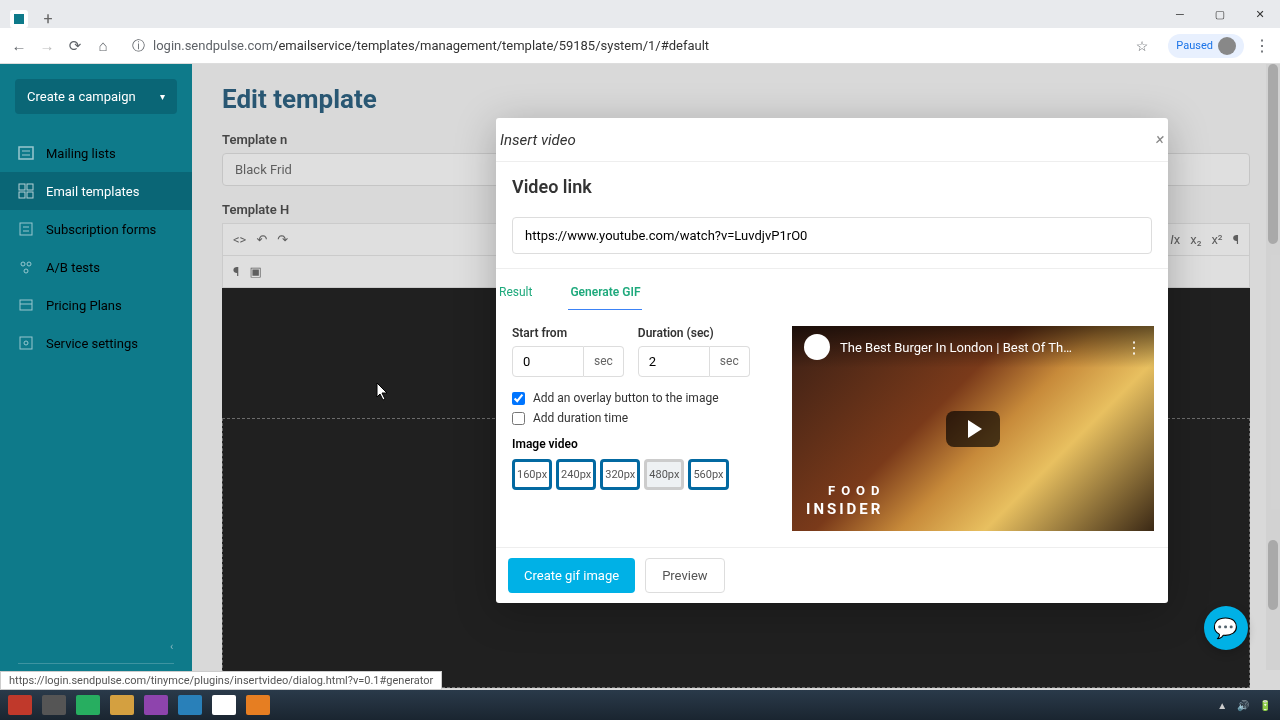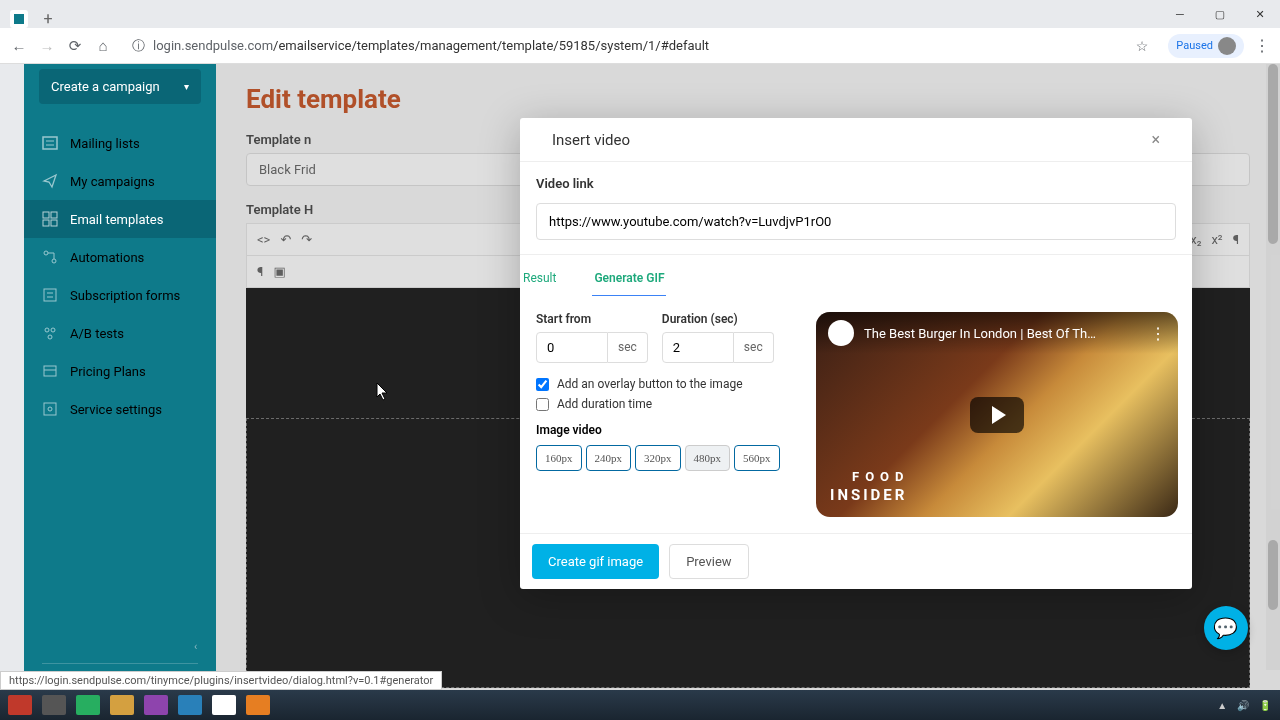--- a/index.html
+++ b/index.html
@@ -18,50 +18,50 @@
 .nav-icon.disabled { color: #bbb; }
 .url-bar { flex: 1; display: flex; align-items: center; gap: 8px; padding: 0 10px; height: 28px; border-radius: 14px; color: #5f6368; font-size: 13px; }
 .url-text { color: #333; }
 .star { color: #5f6368; font-size: 14px; margin-left: auto; }
 .paused { background: #e8f0fe; border-radius: 14px; padding: 3px 8px; font-size: 11px; color: #1a73e8; display: flex; align-items: center; gap: 5px; }
 .paused-avatar { width: 18px; height: 18px; border-radius: 50%; background: #888; }
 .menu-dots { font-size: 16px; color: #5f6368; }
 
 
 .app { display: flex; height: calc(720px - 64px); position: relative; }
-.sidebar { width: 192px; background: #0e7a8a; color: #fff; padding-top: 5px; display: flex; flex-direction: column; margin-left: 24px; }
+.sidebar { width: 192px; background: #0e7a8a; color: #fff; padding-top: 15px; display: flex; flex-direction: column; }
 .campaign-btn { margin: 0 15px 20px; background: #0a6676; border-radius: 4px; padding: 10px 12px; font-size: 13px; display: flex; align-items: center; justify-content: space-between; }
 .chev { font-size: 10px; }
 .nav-item { padding: 11px 18px; font-size: 13px; display: flex; align-items: center; gap: 12px; color: #000000; }
 .nav-item.active { background: #0a6676; color: #fff; }
 .nav-icon-sb { width: 16px; height: 16px; opacity: 0.7; }
 .collapse-handle { margin-top: auto; padding: 10px 0 10px 170px; color: #8ab8c0; font-size: 11px; }
 .sub-footer { border-top: 1px solid rgba(255,255,255,0.2); margin: 0 18px; padding: 12px 0; }
 .sub-title { font-size: 13px; font-weight: 600; color: #fff; }
 .sub-link { font-size: 11px; color: #a8cdd4; margin-top: 4px; }
 
 .main { flex: 1; background: #f7f7f7; position: relative; overflow: hidden; }
 .main-inner { padding: 20px 30px; filter: opacity(0.85); }
-.page-title { font-size: 26px; font-weight: 700; color: #c2410c; margin-bottom: 18px; }
+.page-title { font-size: 26px; font-weight: 700; color: #0c4a6e; margin-bottom: 18px; }
 .field-label { font-size: 13px; font-weight: 600; color: #333; margin-bottom: 6px; }
 .text-input { width: 100%; padding: 8px 12px; border: 1px solid #ddd; border-radius: 4px; font-size: 13px; color: #555; background: #fff; }
 .field-group { margin-bottom: 16px; }
 .editor-toolbar { background: #fff; border: 1px solid #e5e5e5; padding: 8px 10px; display: flex; gap: 10px; font-size: 13px; color: #555; }
 .editor-body { background: #000; height: 400px; position: relative; }
 .editor-body::before { content: ""; position: absolute; inset: 0; border: 1px dashed #666; margin: 130px 0 0; }
 .scrollbar-v { position: absolute; right: 0; top: 0; bottom: 50px; width: 14px; background: #f0f0f0; }
 .scroll-thumb { position: absolute; right: 2px; width: 10px; background: #c1c1c1; border-radius: 5px; }
 
 .overlay { position: absolute; inset: 0; background: rgba(0,0,0,0.12); }
 .modal { position: absolute; left: 304px; top: 54px; width: 672px; background: #fff; border-radius: 3px; box-shadow: 0 8px 40px rgba(0,0,0,0.25); }
-.modal-header { padding: 12px 32px; border-bottom: 1px solid #eee; display: flex; align-items: center; justify-content: space-between; }
+.modal-header { padding: 12px 4px; border-bottom: 1px solid #eee; display: flex; align-items: center; justify-content: space-between; font-style: italic; }
 .modal-title { font-size: 15px; color: #333; }
 .close-x { font-size: 16px; color: #888; cursor: pointer; }
 .modal-section { padding: 14px 16px; }
-.vid-label { font-size: 13px; font-weight: 600; margin-bottom: 12px; color: #333; }
+.vid-label { font-size: 18px; font-weight: 600; margin-bottom: 20px; color: #333; }
 .vid-input { width: 100%; padding: 10px 12px; border: 1px solid #ddd; border-radius: 4px; font-size: 13px; }
 .sep { border-bottom: 1px solid #eee; }
 .tab-row { display: flex; gap: 34px; padding: 0 1px; margin-top: 6px; }
 .mtab { padding: 10px 2px; font-size: 12px; cursor: pointer; }
 .mtab.res { color: #1ea97c; }
 .mtab.gen { color: #1ea97c; font-weight: 600; border-bottom: 1px solid #3b82f6; }
 
 .gif-body { padding: 16px; display: flex; gap: 18px; }
 .gif-left { flex: 0 0 262px; }
 .seg-tabs { display: flex; border: 1px solid #ddd; border-radius: 4px; width: fit-content; margin-bottom: 14px; }
@@ -70,25 +70,25 @@
 .seg:first-child { border-right: 1px solid #ddd; }
 .time-row { display: flex; gap: 14px; margin-bottom: 14px; }
 .time-field { }
 .time-label { font-size: 12px; font-weight: 600; margin-bottom: 6px; color: #333; }
 .time-input-wrap { display: flex; }
 .time-input { width: 72px; padding: 7px 10px; border: 1px solid #ddd; border-radius: 4px 0 0 4px; font-size: 13px; }
 .time-unit { padding: 7px 10px; border: 1px solid #ddd; border-left: none; border-radius: 0 4px 4px 0; font-size: 12px; color: #666; background: #fff; }
 .chk-row { display: flex; align-items: center; gap: 8px; font-size: 12px; color: #333; margin-bottom: 6px; }
 .width-label { font-size: 12px; font-weight: 600; margin: 12px 0 8px; }
 .width-btns { display: flex; gap: 4px; flex-wrap: wrap; }
-.wbtn { padding: 6px 8px; border: 1px solid #0369a1; border-radius: 4px; font-size: 11px; color: #555; background: #fff; cursor: pointer; font-family: Liberation Serif, serif; }
+.wbtn { padding: 6px 2px; border: 3px solid #0369a1; border-radius: 4px; font-size: 11px; color: #555; background: #fff; cursor: pointer; }
 .wbtn.active { background: #eef1f3; border-color: #ccc; }
 
 .gif-right { flex: 1; }
-.video-thumb { position: relative; width: 362px; height: 205px; background: linear-gradient(135deg,#3a1f15,#7a3a1a 40%, #c78a3a 55%, #e8c060 70%, #3a2815); border-radius: 14px; overflow: hidden; text-decoration: underline; }
+.video-thumb { position: relative; width: 362px; height: 205px; background: linear-gradient(135deg,#3a1f15,#7a3a1a 40%, #c78a3a 55%, #e8c060 70%, #3a2815); border-radius: 0; overflow: hidden; text-decoration: underline; }
 .vt-bar { position: absolute; top: 0; left: 0; right: 0; height: 42px; background: linear-gradient(rgba(0,0,0,0.55),rgba(0,0,0,0)); display: flex; align-items: center; padding: 0 12px; gap: 10px; }
 .vt-logo { width: 26px; height: 26px; border-radius: 50%; background: #fff; }
 .vt-title { color: #fff; font-size: 13px; flex: 1; white-space: nowrap; overflow: hidden; text-overflow: ellipsis; }
 .vt-more { color: #fff; font-size: 16px; }
 .play-btn { position: absolute; left: 50%; top: 50%; transform: translate(-50%,-50%); width: 54px; height: 36px; background: rgba(0,0,0,0.65); border-radius: 8px; display: flex; align-items: center; justify-content: center; }
 .play-tri { width: 0; height: 0; border-left: 14px solid #fff; border-top: 9px solid transparent; border-bottom: 9px solid transparent; margin-left: 3px; }
 .vt-brand { position: absolute; left: 14px; bottom: 12px; color: #fff; font-weight: 700; letter-spacing: 3px; font-size: 15px; line-height: 1.3; }
 .vt-brand .l1 { font-size: 13px; letter-spacing: 6px; padding-left: 22px; }
 
 .modal-footer { border-top: 1px solid #eee; padding: 10px 12px; display: flex; gap: 10px; }
@@ -148,42 +148,28 @@
         <span class="chev">▾</span>
     </div>
     <div class="nav-item">
       <svg class="nav-icon-sb" viewBox="0 0 16 16">
           <rect x="1" y="2" width="14" height="12" fill="none" stroke="#d4e8ec" stroke-width="1.5"></rect>
           <line x1="4" y1="6" x2="12" y2="6" stroke="#d4e8ec"></line>
           <line x1="4" y1="10" x2="12" y2="10" stroke="#d4e8ec"></line>
         </svg>
       <span>Mailing lists</span>
     </div>
-    <div class="nav-item">
-      <svg class="nav-icon-sb" viewBox="0 0 16 16">
-          <path d="M2 8 L14 2 L10 14 L7 9 Z" fill="none" stroke="#d4e8ec" stroke-width="1.3"></path>
-        </svg>
-      <span>My campaigns</span>
-    </div>
     <div class="nav-item active">
       <svg class="nav-icon-sb" viewBox="0 0 16 16">
           <rect x="1" y="1" width="6" height="6" fill="none" stroke="#fff"></rect>
           <rect x="9" y="1" width="6" height="6" fill="none" stroke="#fff"></rect>
           <rect x="1" y="9" width="6" height="6" fill="none" stroke="#fff"></rect>
           <rect x="9" y="9" width="6" height="6" fill="none" stroke="#fff"></rect>
         </svg>
       <span>Email templates</span>
-    </div>
-    <div class="nav-item">
-      <svg class="nav-icon-sb" viewBox="0 0 16 16">
-          <circle cx="4" cy="4" r="2" fill="none" stroke="#d4e8ec"></circle>
-          <circle cx="12" cy="12" r="2" fill="none" stroke="#d4e8ec"></circle>
-          <path d="M6 4 H12 V10" fill="none" stroke="#d4e8ec"></path>
-        </svg>
-      <span>Automations</span>
     </div>
     <div class="nav-item">
       <svg class="nav-icon-sb" viewBox="0 0 16 16">
           <rect x="2" y="2" width="12" height="12" fill="none" stroke="#d4e8ec"></rect>
           <line x1="5" y1="6" x2="11" y2="6" stroke="#d4e8ec"></line>
           <line x1="5" y1="10" x2="11" y2="10" stroke="#d4e8ec"></line>
         </svg>
       <span>Subscription forms</span>
     </div>
     <div class="nav-item">

